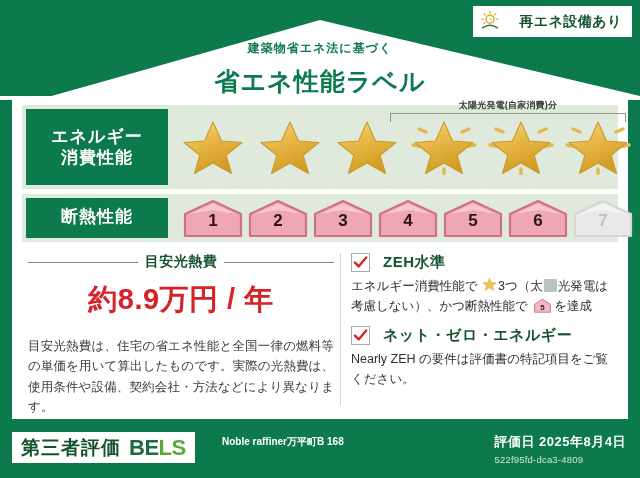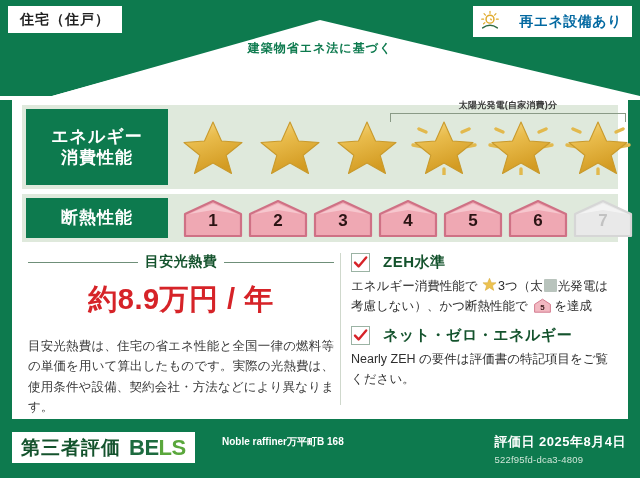--- a/index.html
+++ b/index.html
@@ -49,21 +49,21 @@
     padding: 4px 10px 5px 6px;
     z-index: 5;
     display: flex;
     align-items: center;
     gap: 5px;
     line-height: 1;
   }
   .renew-tag .rt-text {
     font-size: 14px;
     font-weight: bold;
-    color: #0369a1;
+    color: #14532d;
     letter-spacing: 0.5px;
     margin-left: 13px;
   }
   .title-wrap {
     position: absolute;
     left: 0; top: 40px; width: 640px;
     text-align: center;
     z-index: 6;
   }
   .title-sub {
@@ -112,20 +112,21 @@
   }
   .row-energy .row-label {
     width: 142px; height: 76px;
     font-size: 17px;
     margin-left: 4px;
   }
   .row-insul .row-label {
     width: 142px; height: 40px;
     font-size: 17px;
     margin-left: 4px;
+    font-family: Liberation Mono, monospace;
   }
   .stars-area {
     position: relative;
     flex: 1;
     height: 92px;
   }
   .stars-strip {
     position: absolute;
     left: 8px; top: 14px;
     display: flex;
@@ -335,41 +336,41 @@
 
 <div id="label-root">
 
   <div class="header-band"></div>
 
   <svg class="roof-white" viewBox="0 0 640 100" preserveAspectRatio="none">
     <polygon points="0,100 0,96 52,96 320,20 640,96 640,100" fill="#ffffff"></polygon>
     <polygon points="52,96 320,22 588,96 588,100 52,100" fill="#ffffff"></polygon>
   </svg>
 
-  <div class="housing-tag">住宅（住戸）</div>
 
   <div class="renew-tag">
     <svg width="22" height="22" viewBox="0 0 24 24">
       <g stroke="#e0a92a" stroke-width="1.3" stroke-linecap="round">
         <line x1="12" y1="1.5" x2="12" y2="3.6"></line>
         <line x1="5.5" y1="4" x2="7" y2="5.6"></line>
         <line x1="18.5" y1="4" x2="17" y2="5.6"></line>
         <line x1="3" y1="10" x2="5" y2="10"></line>
         <line x1="19" y1="10" x2="21" y2="10"></line>
         <line x1="5" y1="15" x2="6.4" y2="13.8"></line>
       </g>
       <circle cx="12" cy="10" r="4.3" fill="none" stroke="#e0a92a" stroke-width="1.6"></circle>
       <path d="M12 10 Q13.8 9.4 13.3 11.3" fill="none" stroke="#e0a92a" stroke-width="1.4"></path>
       <path d="M4 19.5 Q12 14 20 19.5" fill="none" stroke="#2f6b46" stroke-width="1.6" stroke-linecap="round"></path>
     </svg>
     <span class="rt-text">再エネ設備あり</span>
   </div>
 
   <div class="title-wrap">
     <div class="title-sub">建築物省エネ法に基づく</div>
+    <div class="title-main">省エネ性能ラベル</div>
   </div>
 
   <div class="body-card">
 
     <div class="rating-row row-energy">
       <div class="row-label">
         <div>
           <div>エネルギー</div>
           <div>消費性能</div>
         </div>

